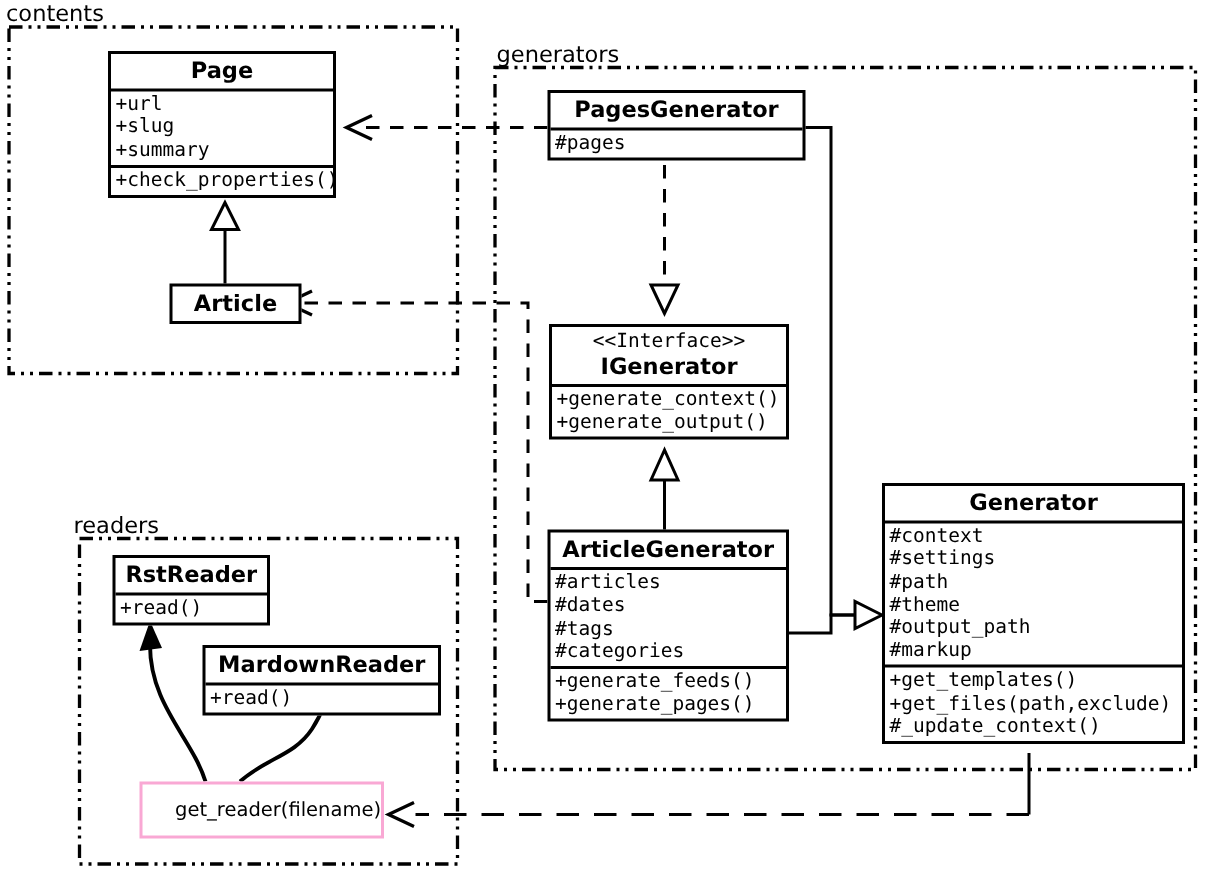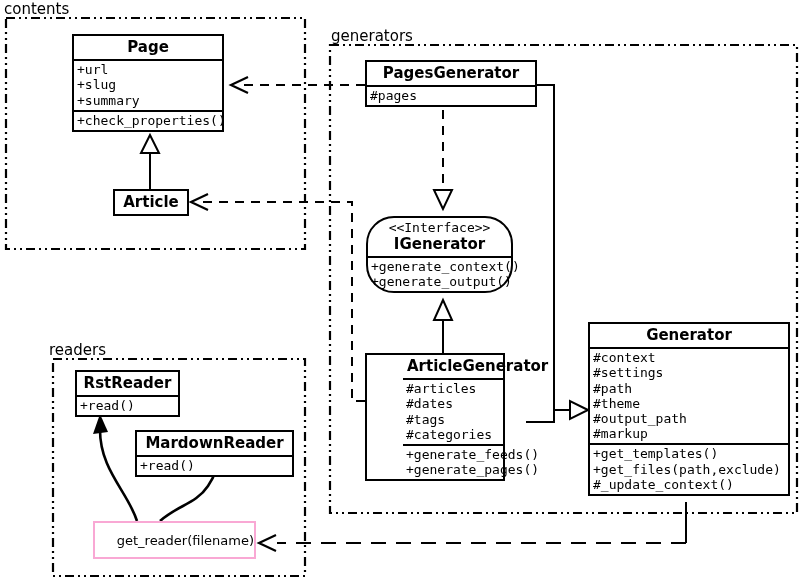--- a/index.html
+++ b/index.html
@@ -137,43 +137,43 @@
     <div class="cls-sep cls-comp">
       <div>+url</div>
       <div>+slug</div>
       <div>+summary</div>
     </div>
     <div class="cls-sep cls-comp">
       <div>+check_properties()</div>
     </div>
   </div>
 
-  <div class="cls" style="left:113px; top:189px; width:76px;">
+  <div class="cls" style="left:113px; top:189px; width:88px;">
     <div class="cls-name">Article</div>
   </div>
 
   <div class="cls" style="left:365px; top:60px; width:172px;">
     <div class="cls-name">PagesGenerator</div>
     <div class="cls-sep cls-comp">
       <div>#pages</div>
     </div>
   </div>
 
-  <div class="cls" style="left:366px; top:216px; width:147px;border-radius:28px;">
+  <div class="cls" style="left:366px; top:216px; width:160px;">
     <div class="cls-name">
       <div class="cls-stereo">&lt;&lt;Interface&gt;&gt;</div>
       <div>IGenerator</div>
     </div>
     <div class="cls-sep cls-comp">
       <div>+generate_context()</div>
       <div>+generate_output()</div>
     </div>
   </div>
 
-  <div class="cls" style="left:365px; top:353px; width:140px;padding-left:36px;">
+  <div class="cls" style="left:365px; top:353px; width:161px;">
     <div class="cls-name">ArticleGenerator</div>
     <div class="cls-sep cls-comp">
       <div>#articles</div>
       <div>#dates</div>
       <div>#tags</div>
       <div>#categories</div>
     </div>
     <div class="cls-sep cls-comp">
       <div>+generate_feeds()</div>
       <div>+generate_pages()</div>

